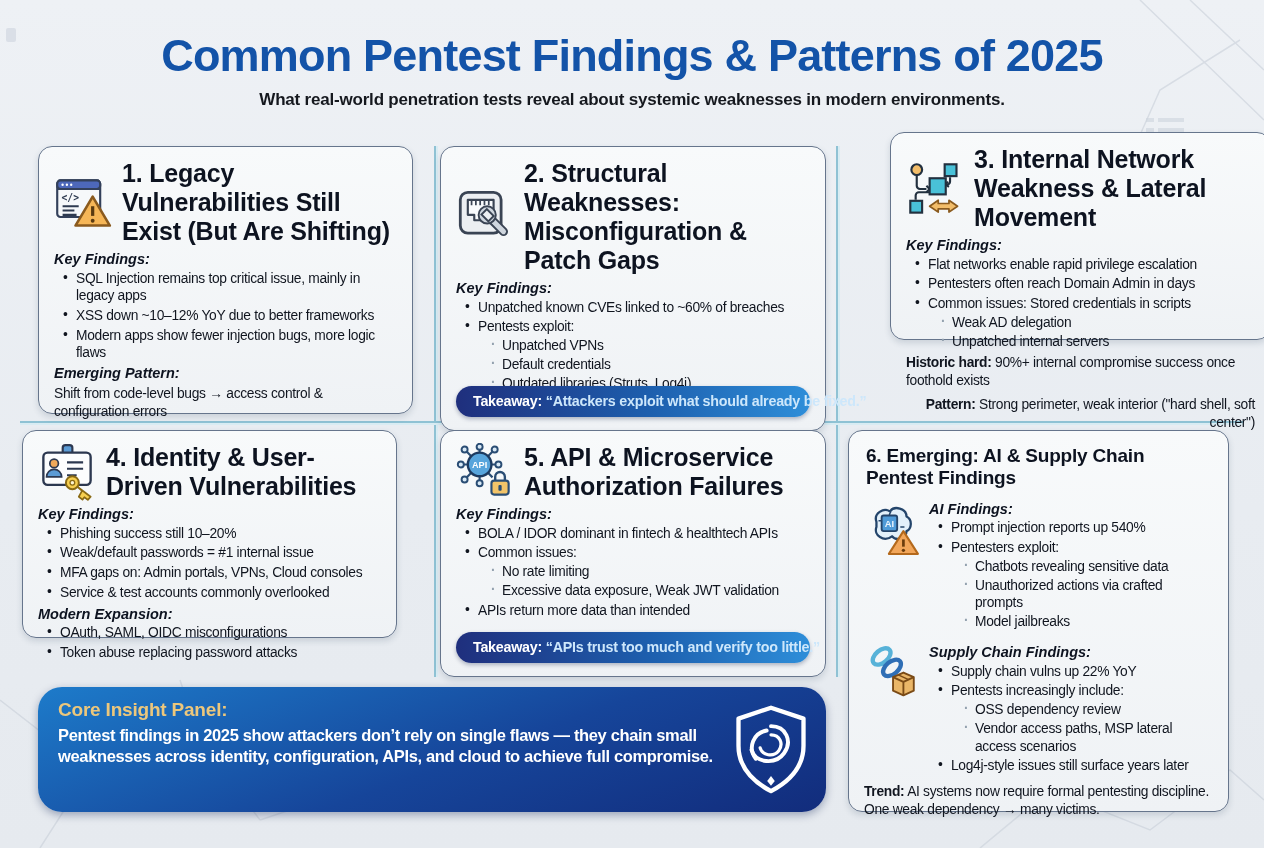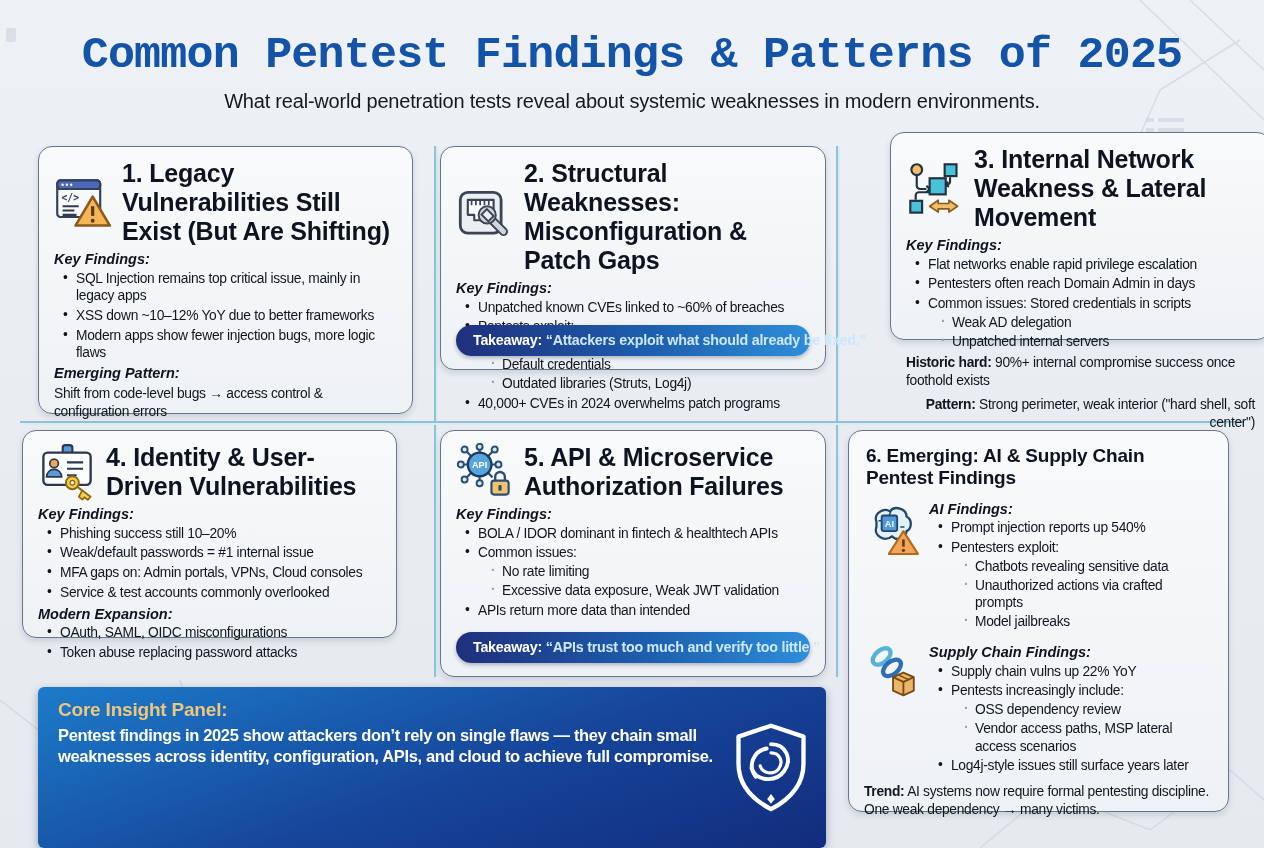--- a/index.html
+++ b/index.html
@@ -2,29 +2,29 @@
 <html><head>
 <meta charset="utf-8">
 <style>
   html,body{margin:0;padding:0;background:#dfe4ea;}
   .stage{position:relative;width:1264px;height:848px;overflow:hidden;
          background:linear-gradient(180deg,#eef1f5 0%,#e8ecf1 60%,#e6eaef 100%);
          font-family:"Liberation Sans",sans-serif;color:#10151f;}
   .bgdeco{position:absolute;inset:0;pointer-events:none;}
 
   .title{position:absolute;top:30px;left:0;right:0;text-align:center;
-         font-size:45px;font-weight:800;color:#1353a8;letter-spacing:-0.8px;font-family:Liberation Mono, monospace;}
+         font-size:45px;font-weight:800;color:#1353a8;letter-spacing:-0.8px;}
   .subtitle{position:absolute;top:90px;left:0;right:0;text-align:center;
-         font-size:20px;font-weight:400;color:#15181e;letter-spacing:-0.2px;}
+         font-size:17px;font-weight:700;color:#15181e;letter-spacing:-0.2px;}
 
   .card{position:absolute;box-sizing:border-box;border:1.6px solid #66758c;border-radius:14px;
         background:linear-gradient(180deg,#f8fafb 0%,#eff2f5 100%);
         box-shadow:0 3px 6px rgba(40,60,90,.16);padding:12px 15px;}
   .card1{left:38px;top:146px;width:375px;height:268px;}
-  .card2{left:440px;top:146px;width:386px;height:224px;}
+  .card2{left:440px;top:146px;width:386px;height:285px;}
   .card3{left:848px;top:132px;width:381px;height:208px;margin-left:42px;}
   .card4{left:22px;top:430px;width:375px;height:208px;}
   .card5{left:440px;top:430px;width:386px;height:247px;}
   .card6{left:848px;top:430px;width:381px;height:382px;}
 
   .vdiv{position:absolute;top:146px;width:4px;height:531px;
         background:linear-gradient(90deg,#8fc2d4 45%,#d9ecf3 55%);}
   .vdiv1{left:434px;} .vdiv2{left:836px;}
   .hdiv{position:absolute;left:20px;top:421px;width:1224px;height:4px;
         background:linear-gradient(180deg,#8fc2d4 45%,#d9ecf3 55%);}
@@ -47,22 +47,22 @@
   .pill{position:absolute;left:15px;right:15px;bottom:13px;border-radius:999px;
         padding:7px 10px 8px 17px;font-size:14.3px;font-weight:800;color:#ffffff;
         background:linear-gradient(90deg,#1f2f7d 0%,#1d5fae 55%,#2e8ed9 100%);
         box-shadow:0 2px 4px rgba(10,25,70,.3);white-space:nowrap;letter-spacing:-0.25px;}
   .pill .quote{color:#cde7fb;font-weight:700;}
 
   .p6sec{display:flex;gap:9px;margin-top:7px;}
   .p6icon{flex:0 0 56px;width:56px;height:56px;margin-top:3px;}
   .p6body{flex:1;min-width:0;}
 
-  .core{position:absolute;left:38px;top:687px;width:788px;height:161px;box-sizing:border-box;
-        border-radius:6px;padding:12px 112px 12px 20px;color:#fff;
+  .core{position:absolute;left:38px;top:687px;width:788px;height:125px;box-sizing:border-box;
+        border-radius:24px;padding:12px 112px 12px 20px;color:#fff;
         background:linear-gradient(160deg,#1d7bca 0%,#16459a 55%,#122c7c 100%);
         box-shadow:0 3px 8px rgba(10,30,80,.35);}
   .core-h{color:#ecc77c;font-size:19px;font-weight:800;letter-spacing:-0.2px;margin-bottom:4px;}
   .core-body{font-size:16.5px;font-weight:600;line-height:1.3;letter-spacing:-0.35px;}
   .core-chain{font-size:17.5px;font-weight:800;margin-top:9px;letter-spacing:-0.3px;white-space:nowrap;}
   .core-chain .arrow{font-weight:400;margin:0 5px;}
   .shield-wrap{position:absolute;right:16px;top:50%;transform:translateY(-50%);width:78px;height:92px;}
 </style>
 </head>
 <body>

